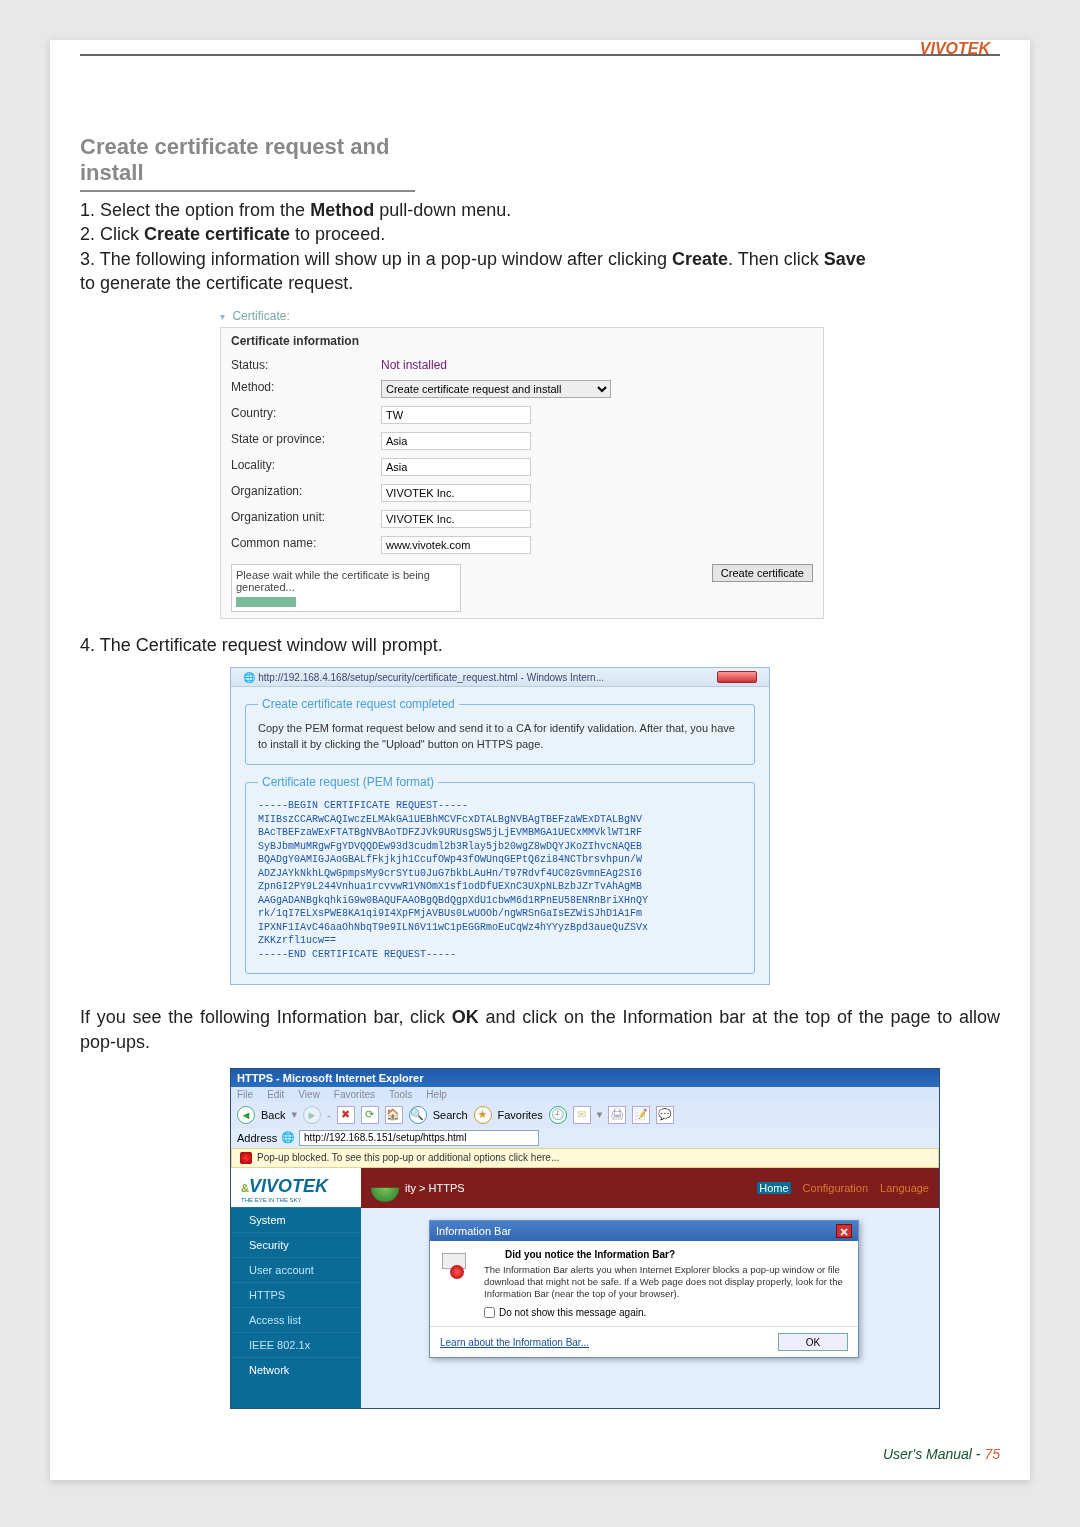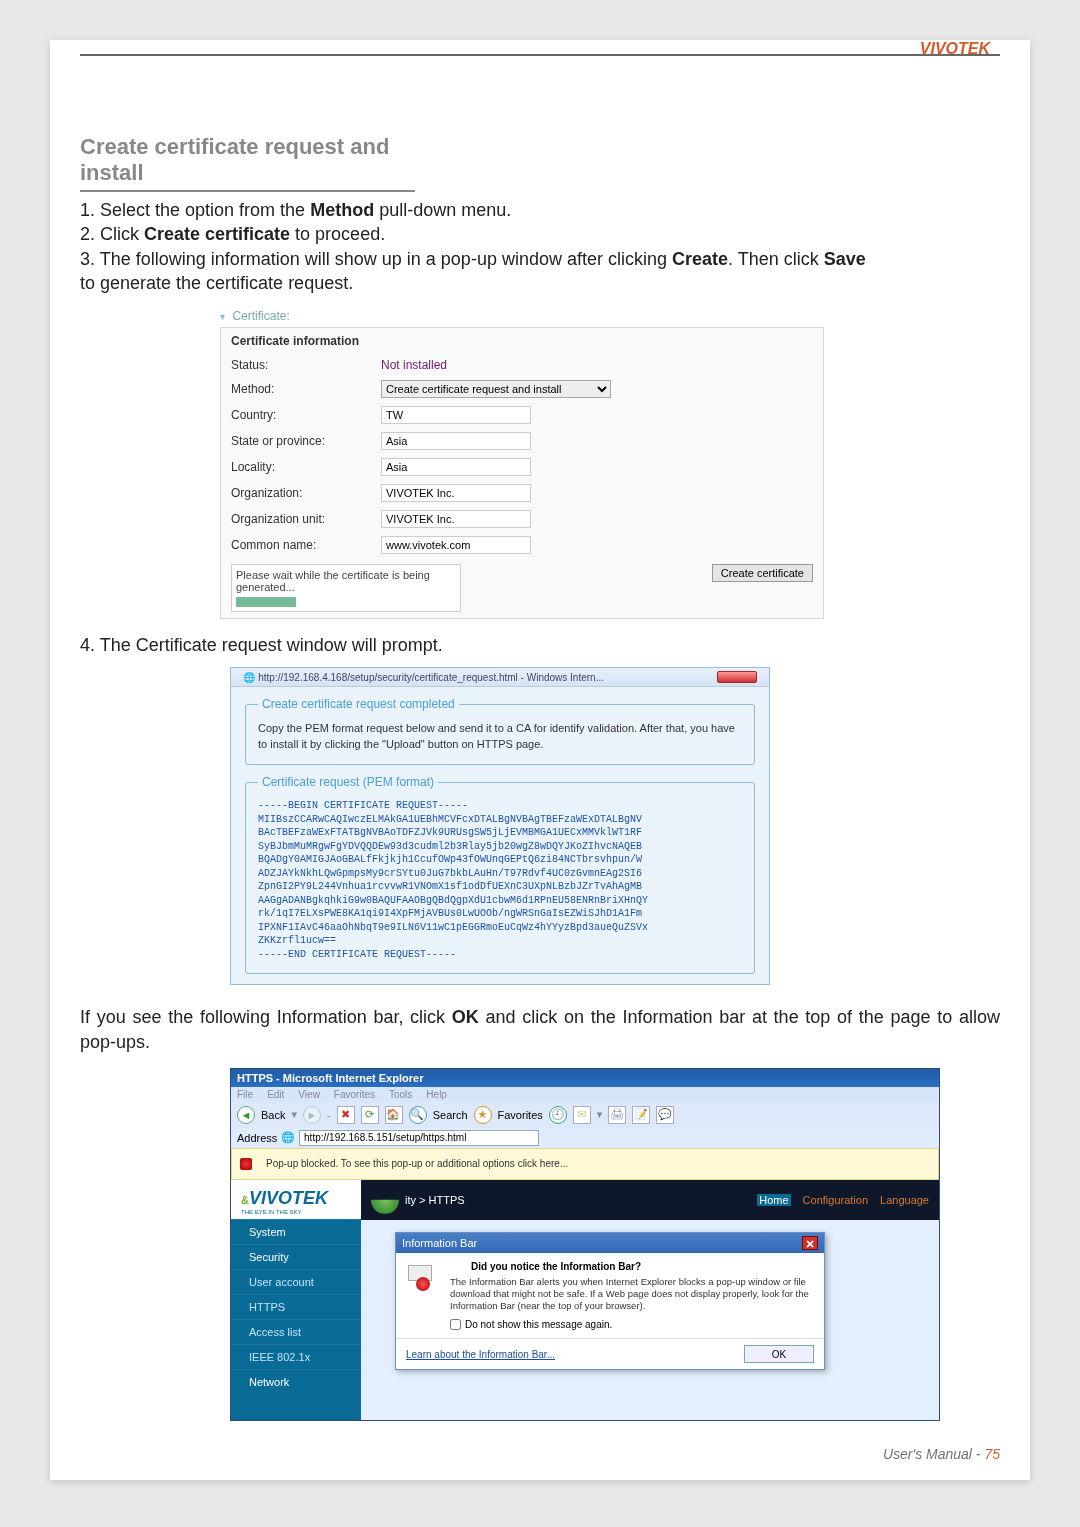--- a/index.html
+++ b/index.html
@@ -60,21 +60,21 @@
     color: #444;
   }
   .cert-head { color: #7aa; font-size: 12px; margin-bottom: 4px; }
   .cert-head .chev { color: #8bc; font-size: 10px; margin-right: 4px; }
   .cert-info {
     border: 1px solid #d6d6d6;
     background: #f9f9f9;
     padding: 6px 10px;
   }
   .cert-info-title { font-weight: bold; color: #333; margin-bottom: 6px; }
-  .row { display: flex; align-items: center; padding: 4px 0; }
+  .row { display: flex; padding: 4px 0; }
   .row .lbl { width: 150px; color: #333; }
   .row .val { color: #701a75; font-size: 12px; }
   .row input {
     width: 150px; height: 18px; font-size: 11px;
     border: 1px solid #ccc; padding: 0 4px; background: #fff;
   }
   .row select {
     width: 230px; height: 18px; font-size: 11px;
     border: 1px solid #aaa; background: #eee;
   }
@@ -160,22 +160,22 @@
   .browser .addr {
     background: #e0ecfb; padding: 2px 6px;
     display: flex; align-items: center; gap: 4px;
   }
   .browser .addr input {
     flex: 0 0 240px; height: 16px; font-size: 10px;
     border: 1px solid #8ab; padding: 0 4px;
   }
   .infobar {
     background: #fff9d8; border: 1px solid #e3d58d;
-    padding: 9px 8px; font-size: 10px; color: #333;
-    display: flex; align-items: center; gap: 14px;
+    padding: 3px 8px; font-size: 10px; color: #333;
+    display: flex; align-items: center; gap: 5px;
   }
   .infobar .shield {
     width: 12px; height: 12px; border-radius: 2px;
     background: radial-gradient(#f33,#900);
   }
   .app {
     display: flex; background: #eaf2fd; height: 240px;
   }
   .sidebar {
     width: 130px; background: #0a6b96;
@@ -205,21 +205,21 @@
   .bc-ball {
     width: 28px; height: 28px; border-radius: 14px;
     background: radial-gradient(#7bc35a,#1f7b2a);
     clip-path: polygon(0 50%, 100% 50%, 100% 100%, 0 100%);
   }
   .bc-right { display: flex; gap: 12px; font-size: 11px; }
   .bc-right a { color: #d87a2e; text-decoration: none; }
   .bc-right a.w { color: #fff; background: #0a6b96; padding: 0 2px; }
   .dialog {
     position: absolute;
-    left: 34px; top: 52px;
+    left: 68px; top: 52px;
     width: 430px;
     border: 1px solid #6a8fc5;
     background: #fff;
     box-shadow: 2px 2px 6px rgba(0,0,0,.3);
     font-size: 10px;
   }
   .dlg-title {
     background: linear-gradient(#4b7fc7,#3267b3);
     color: #fff; padding: 3px 6px;
     display: flex; justify-content: space-between; align-items: center;
@@ -255,21 +255,21 @@
     width: 70px; height: 18px; font-size: 10px;
     border: 1px solid #7a9; background: #eef;
   }
   .chk { display: flex; align-items: center; gap: 4px; margin-top: 8px; font-size: 10px; }
   .chk input { width: 11px; height: 11px; }
 
   .footer {
     position: absolute; bottom: 18px; right: 30px;
     font-style: italic; font-size: 14px;
   }
-  .footer .um { color: #737373; }
+  .footer .um { color: #14532d; }
   .footer .pg { color: #d35c2a; }
 </style>
 </head>
 <body>
 
 <div class="page">
   <div class="topbar">
       <span class="brand">VIVOTEK</span>
     </div>
 
@@ -413,21 +413,21 @@
         </div>
         <div class="side-item h">System</div>
         <div class="side-item h">Security</div>
         <div class="side-item">User account</div>
         <div class="side-item">HTTPS</div>
         <div class="side-item">Access list</div>
         <div class="side-item">IEEE 802.1x</div>
         <div class="side-item h">Network</div>
       </div>
       <div class="main">
-        <div class="breadcrumb-row" style="background:#0f172a;">
+        <div class="breadcrumb-row" style="background:#7f1d1d;">
           <div class="bc-left">
             <div class="bc-ball"></div>
             <span style="color:#fff;">ity &gt; HTTPS</span>
           </div>
           <div class="bc-right">
             <a class="w">Home</a>
             <a>Configuration</a>
             <a>Language</a>
           </div>
         </div>

